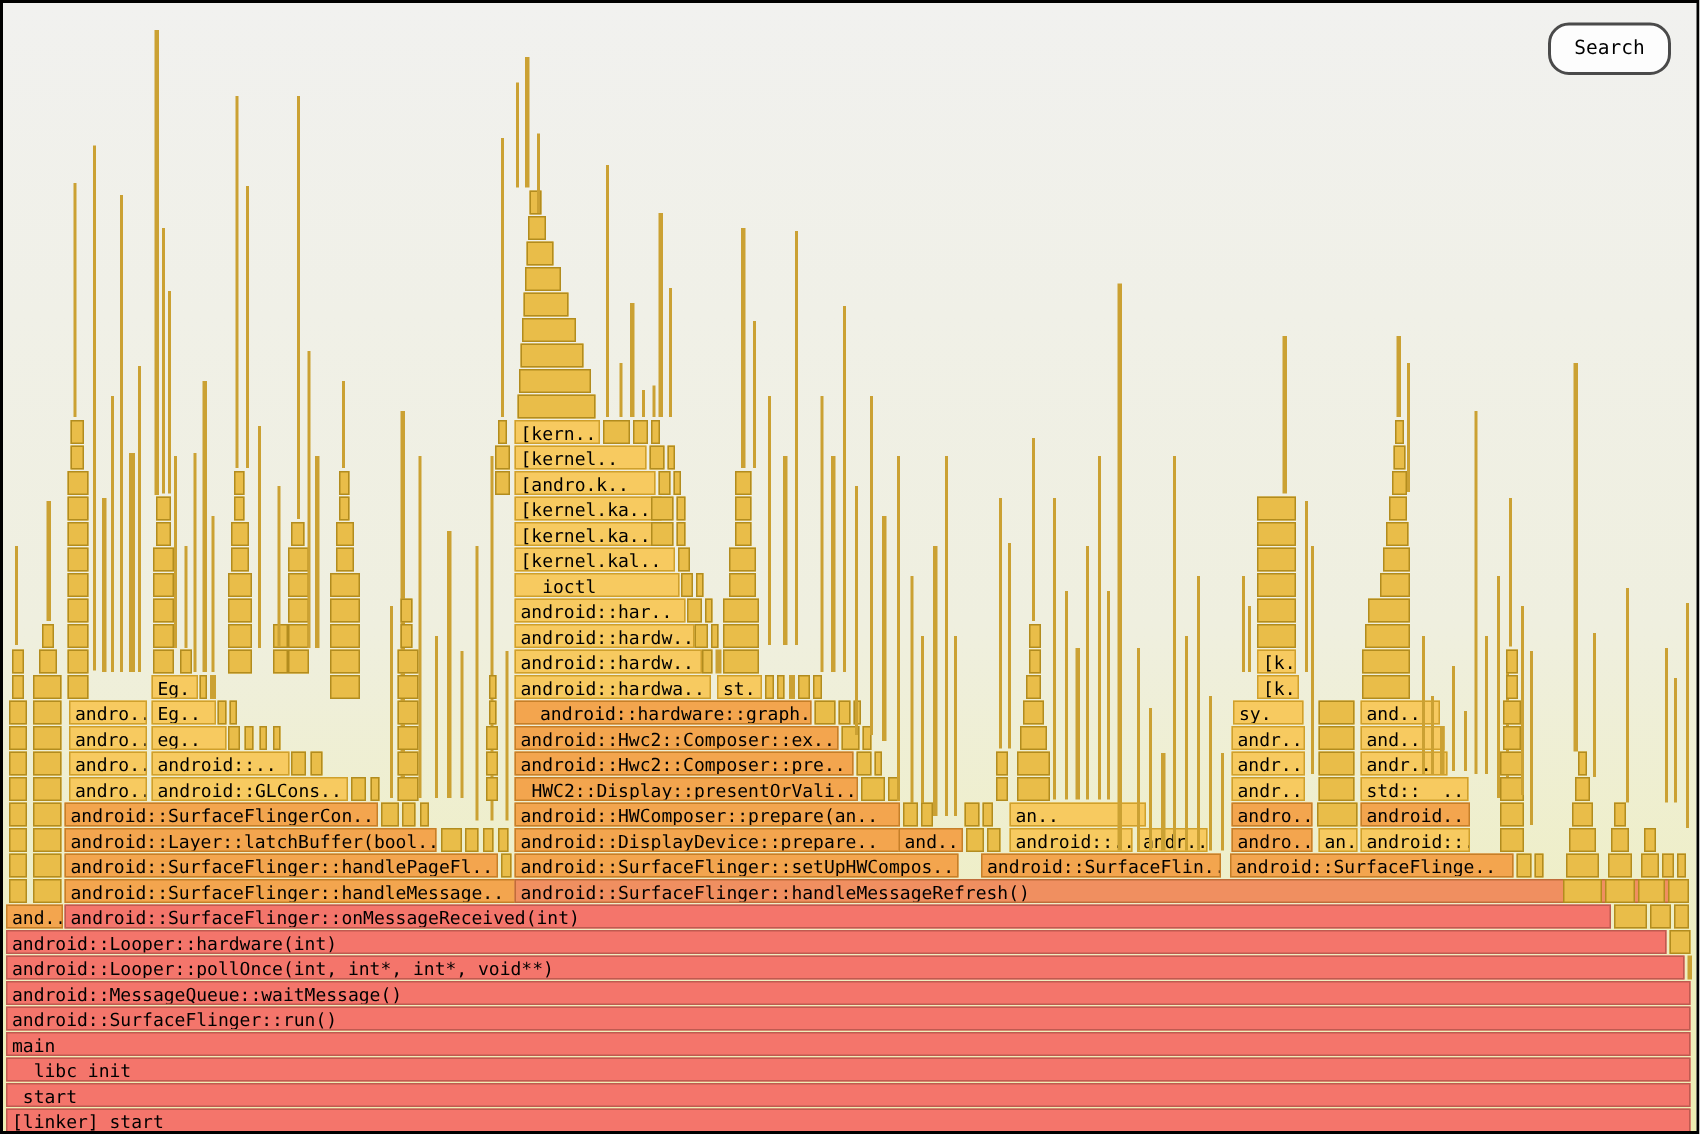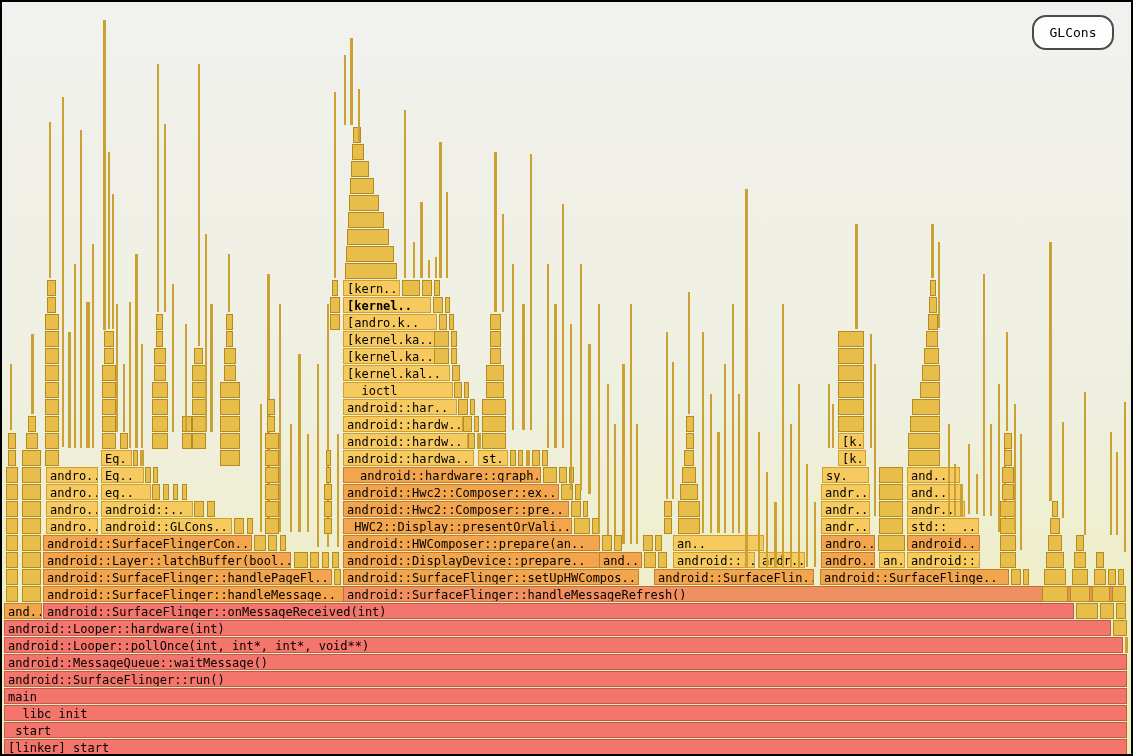--- a/index.html
+++ b/index.html
@@ -33,21 +33,21 @@
     width:82px;height:35px;
     background:#fdfdfd;border:2px solid #4a4a4a;border-radius:14px;
     font-family:"DejaVu Sans Mono","Liberation Mono",monospace;
     font-size:13px;color:#000;cursor:pointer;
   }
 </style>
 </head>
 <body>
 
 <div id="canvas">
-  <button id="search-btn">GLCons</button>
+  <button id="search-btn">Search</button>
   <div id="frames-layer">
       <div class="frame c-red" style="left: 2px; top: 737px; width: 1123px;">[linker]_start</div>
       <div class="frame c-red" style="left: 2px; top: 720px; width: 1123px;">_start</div>
       <div class="frame c-red" style="left: 2px; top: 703px; width: 1123px;">__libc_init</div>
       <div class="frame c-red" style="left: 2px; top: 686px; width: 1123px;">main</div>
       <div class="frame c-red" style="left: 2px; top: 669px; width: 1123px;">android::SurfaceFlinger::run()</div>
       <div class="frame c-red" style="left: 2px; top: 652px; width: 1123px;">android::MessageQueue::waitMessage()</div>
       <div class="frame c-red" style="left: 2px; top: 635px; width: 1119px;">android::Looper::pollOnce(int, int*, int*, void**)</div>
       <div class="frame c-red" style="left: 2px; top: 618px; width: 1107px;">android::Looper::hardware(int)</div>
       <div class="frame c-orange" style="left: 2px; top: 601px; width: 38px;">and..</div>
@@ -97,21 +97,21 @@
       <div class="frame c-yellow" style="left: 836px; top: 448px; width: 28px;">[k..</div>
       <div class="frame c-yellow" style="left: 341px; top: 431px; width: 125px;">android::hardw..</div>
       <div class="frame c-yellow" style="left: 836px; top: 431px; width: 26px;">[k..</div>
       <div class="frame c-yellow" style="left: 341px; top: 414px; width: 120px;">android::hardw..</div>
       <div class="frame c-yellow" style="left: 341px; top: 397px; width: 114px;">android::har..</div>
       <div class="frame c-yellow" style="left: 341px; top: 380px; width: 110px;">__ioctl</div>
       <div class="frame c-yellow" style="left: 341px; top: 363px; width: 107px;">[kernel.kal..</div>
       <div class="frame c-yellow" style="left: 341px; top: 346px; width: 101px;">[kernel.ka..</div>
       <div class="frame c-yellow" style="left: 341px; top: 329px; width: 98px;">[kernel.ka..</div>
       <div class="frame c-yellow" style="left: 341px; top: 312px; width: 94px;">[andro.k..</div>
-      <div class="frame c-yellow" style="left: 341px; top: 295px; width: 88px; font-weight: bold;">[kernel..</div>
+      <div class="frame c-yellow" style="left: 341px; top: 295px; width: 88px;">[kernel..</div>
       <div class="frame c-yellow" style="left: 341px; top: 278px; width: 57px;">[kern..</div>
       <div class="decor" style="left: 4px; top: 584px; width: 12px; height: 16px;"></div>
       <div class="decor" style="left: 4px; top: 567px; width: 12px; height: 16px;"></div>
       <div class="decor" style="left: 4px; top: 550px; width: 12px; height: 16px;"></div>
       <div class="decor" style="left: 4px; top: 533px; width: 12px; height: 16px;"></div>
       <div class="decor" style="left: 4px; top: 516px; width: 12px; height: 16px;"></div>
       <div class="decor" style="left: 4px; top: 499px; width: 12px; height: 16px;"></div>
       <div class="decor" style="left: 4px; top: 482px; width: 12px; height: 16px;"></div>
       <div class="decor" style="left: 4px; top: 465px; width: 12px; height: 16px;"></div>
       <div class="decor" style="left: 6px; top: 448px; width: 8px; height: 16px;"></div>

